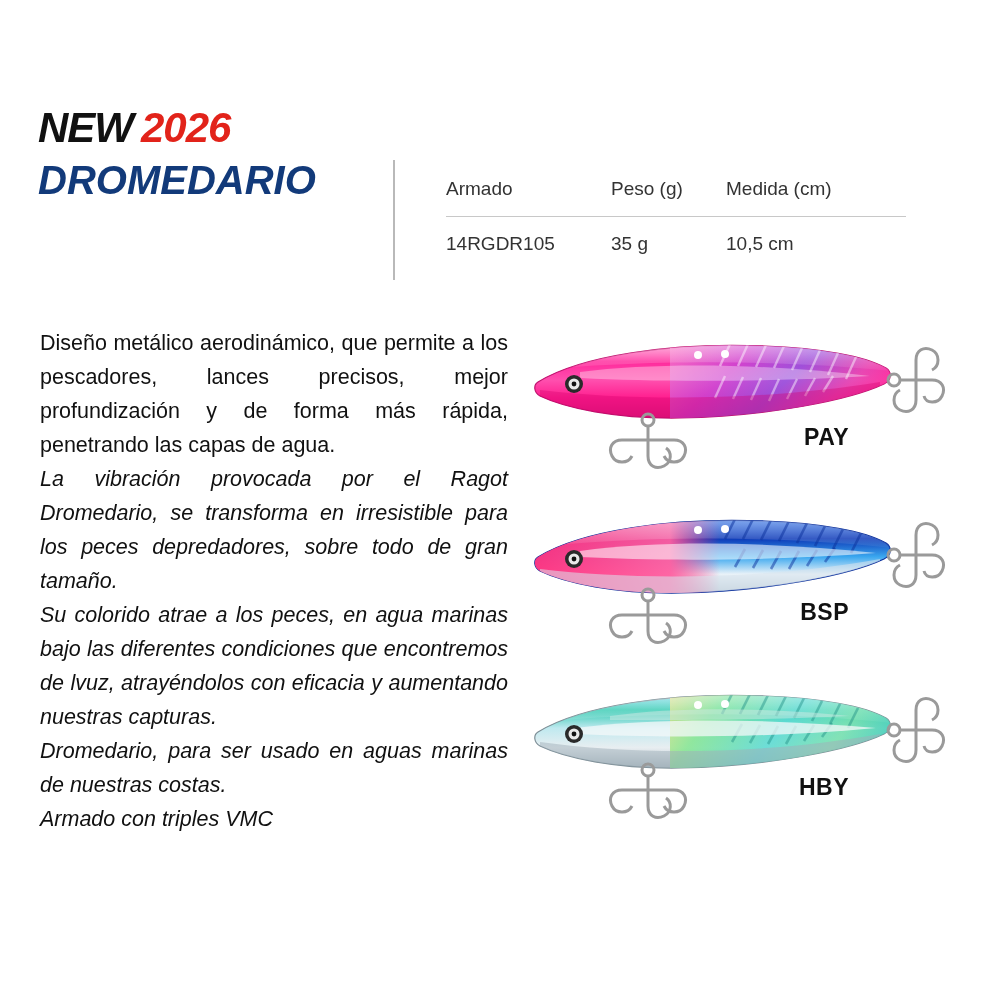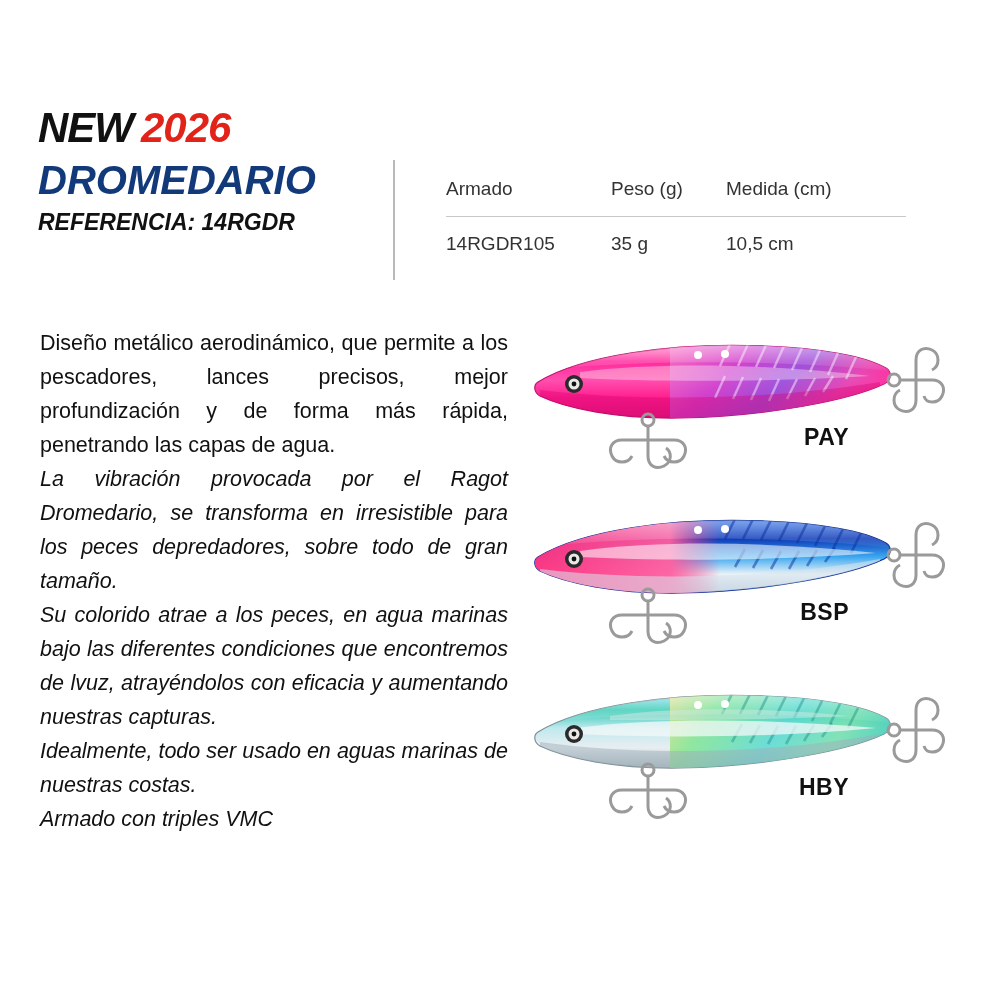--- a/index.html
+++ b/index.html
@@ -148,21 +148,20 @@
 
 <div class="page">
 
   <div class="header">
 
     <div class="head-left">
       <div class="new-line">
         <span class="new-word">NEW</span><span class="year-word">2026</span>
       </div>
       <div class="model-name">DROMEDARIO</div>
-      <div class="reference">REFERENCIA: 14RGDR</div>
     </div>
 
     <div class="vdivider"></div>
 
     <table class="spec-table">
       <thead>
         <tr>
           <th class="col-modelo">Armado</th>
           <th class="col-peso">Peso (g)</th>
           <th class="col-medida">Medida (cm)</th>
@@ -175,21 +174,21 @@
           <td>10,5 cm</td>
         </tr>
       </tbody>
     </table>
   </div>
 
   <div class="copy">
     <p>Diseño metálico aerodinámico, que permite a los pescadores, lances precisos, mejor profundización y de forma más rápida, penetrando las capas de agua.</p>
     <p>La vibración provocada por el Ragot Dromedario, se transforma en irresistible para los peces depredadores, sobre todo de gran tamaño.</p>
     <p>Su colorido atrae a los peces, en agua marinas bajo las diferentes condiciones que encontremos de lvuz, atrayéndolos con eficacia y aumentando nuestras capturas.</p>
-    <p>Idealmente, todo ser usado en aguas marinas de nuestras costas.</p>
+    <p>Dromedario, para ser usado en aguas marinas de nuestras costas.</p>
     <p>Armado con triples VMC</p>
   </div>
 
   <div class="lures">
 
     <div class="lure-row row-1">
       <svg class="lure-art" width="440" height="185" viewBox="0 0 440 185">
         <defs>
           <linearGradient id="payBody" x1="0" y1="0" x2="0" y2="1">
             <stop offset="0%" stop-color="#ff6fc0"></stop>

